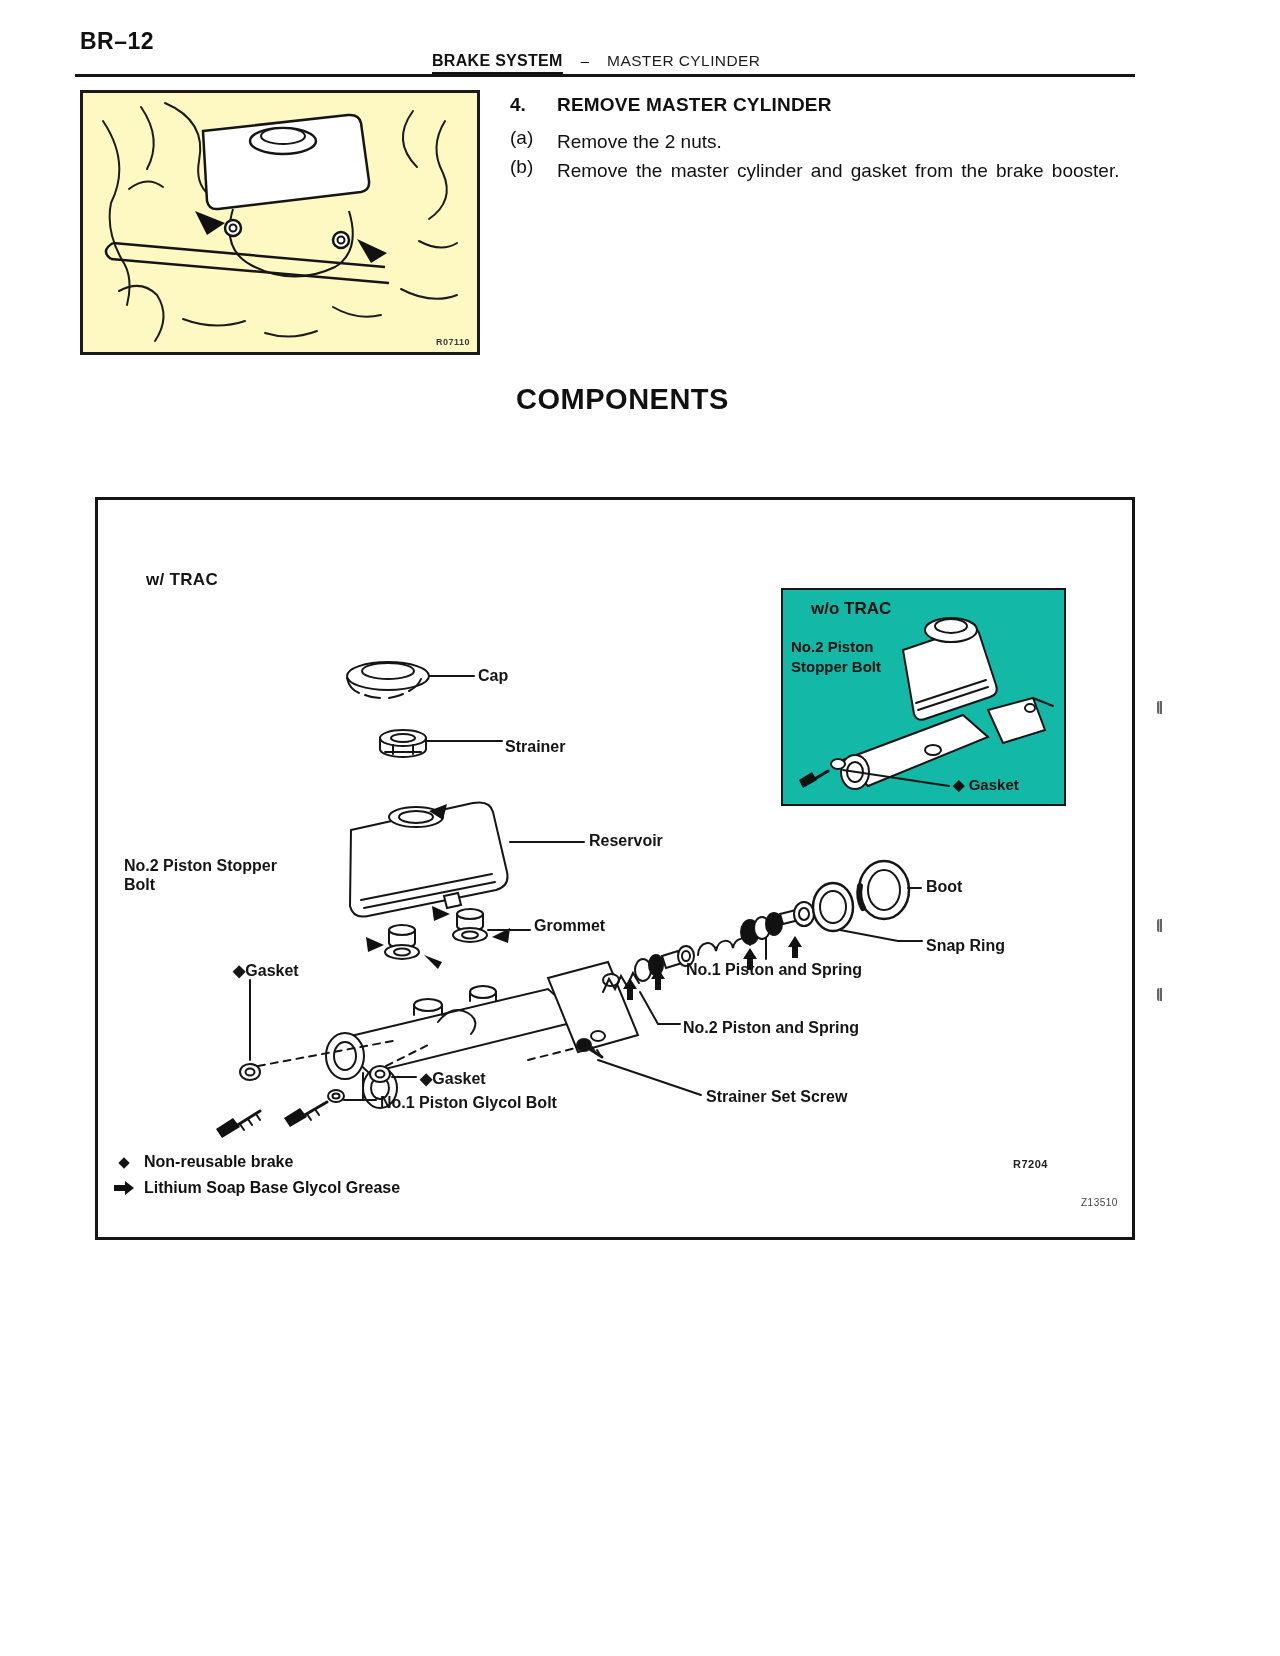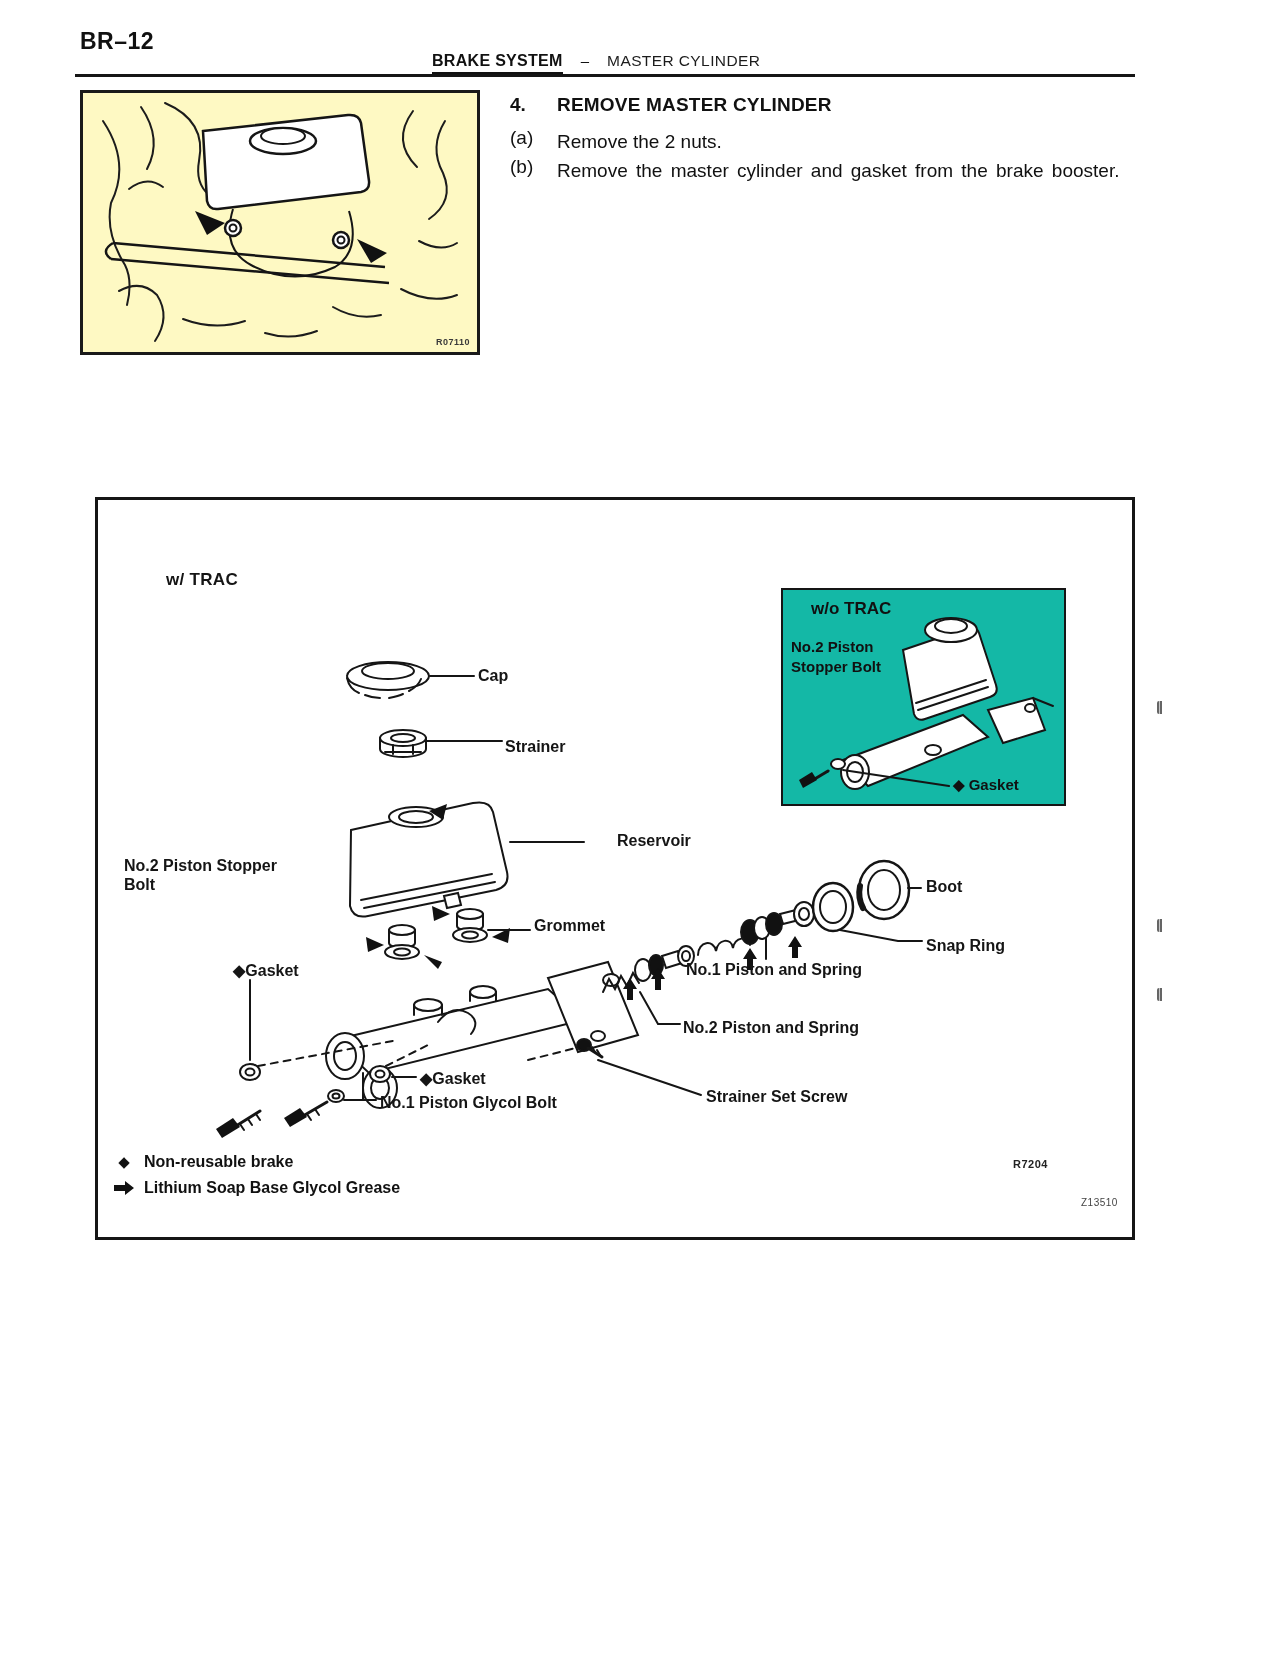--- a/index.html
+++ b/index.html
@@ -27,30 +27,30 @@
   .item-label { width:47px; font-size:19px; flex:none; }
   .item-text { font-size:19px; line-height:29px; }
   .justify { width:578px; text-align:justify; word-spacing:3px; }
 
   .components-title { left:0; top:383px; width:1245px; text-align:center; font-size:29px; font-weight:bold; letter-spacing:0.5px; }
 
   
   .diagram-box { left:95px; top:497px; width:1040px; height:743px; border:3px solid #151515; background:#fff; }
   .d-label { position:absolute; font-size:16px; font-weight:bold; color:#151515; white-space:nowrap; line-height:1.2; }
   .d-label.wrap { white-space:normal; }
-  .variant-label { left:48px; top:70px; font-size:17px; letter-spacing:0.3px;margin-left:20px; }
+  .variant-label { left:48px; top:70px; font-size:17px; letter-spacing:0.3px; }
 
   .inset-box { left:683px; top:88px; width:285px; height:218px; border:2.5px solid #151515; background:#14b8a6; }
   .inset-title { left:28px; top:9px; font-size:17px; font-weight:bold; }
   .inset-bolt { left:8px; top:47px; width:108px; font-size:15px; font-weight:bold; line-height:1.3; }
   .inset-gasket { left:170px; top:186px; font-size:15px; font-weight:bold; }
 
   .lbl-cap { left:380px; top:166px; }
   .lbl-strainer { left:407px; top:237px; }
-  .lbl-reservoir { left:491px; top:331px;margin-left:28px; }
+  .lbl-reservoir { left:491px; top:331px; }
   .lbl-no2stopper { left:26px; top:356px; width:165px; }
   .lbl-grommet { left:436px; top:416px; }
   .lbl-gasket-left { left:135px; top:461px; }
   .lbl-boot { left:828px; top:377px; }
   .lbl-snapring { left:828px; top:436px; }
   .lbl-no1piston { left:588px; top:460px; }
   .lbl-no2piston { left:585px; top:518px; }
   .lbl-gasket-bottom { left:322px; top:569px; }
   .lbl-no1stopper { left:282px; top:593px; }
   .lbl-setscrew { left:608px; top:587px; }
@@ -123,20 +123,21 @@
     <div class="proc-row" style="top:33px;">
       <span class="item-label">(a)</span>
       <span class="item-text">Remove the 2 nuts.</span>
     </div>
     <div class="proc-row" style="top:62px;">
       <span class="item-label">(b)</span>
       <span class="item-text justify">Remove the master cylinder and gasket from the brake booster.</span>
     </div>
   </div>
 
+  <div class="abs components-title">COMPONENTS</div>
 
   <div class="abs diagram-box">
 
     <svg class="abs" style="left:0;top:0;" width="1034" height="737" viewBox="0 0 1034 737">
       <g fill="none" stroke="#151515" stroke-width="2" stroke-linecap="round">
 
         <g>
           <ellipse cx="290" cy="176" rx="41" ry="14" fill="#fff"></ellipse>
           <ellipse cx="290" cy="171" rx="26" ry="8"></ellipse>
           <path d="M249,178 c2,9 7,13 12,15 m6,2 c5,2 10,3 15,3 m9,0 c5,-1 10,-2 14,-4 m6,-3 c6,-3 10,-7 12,-12"></path>

